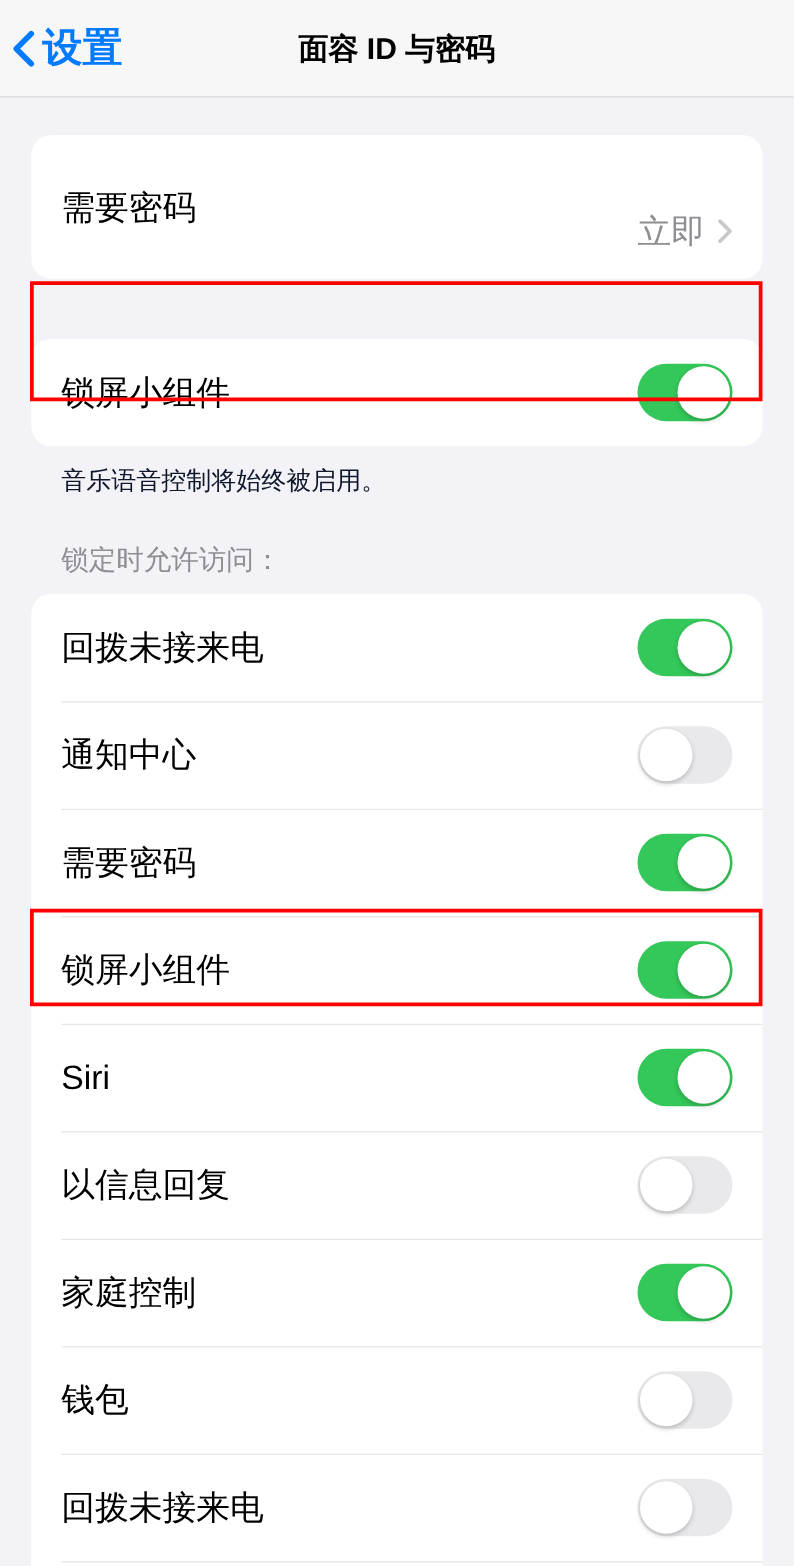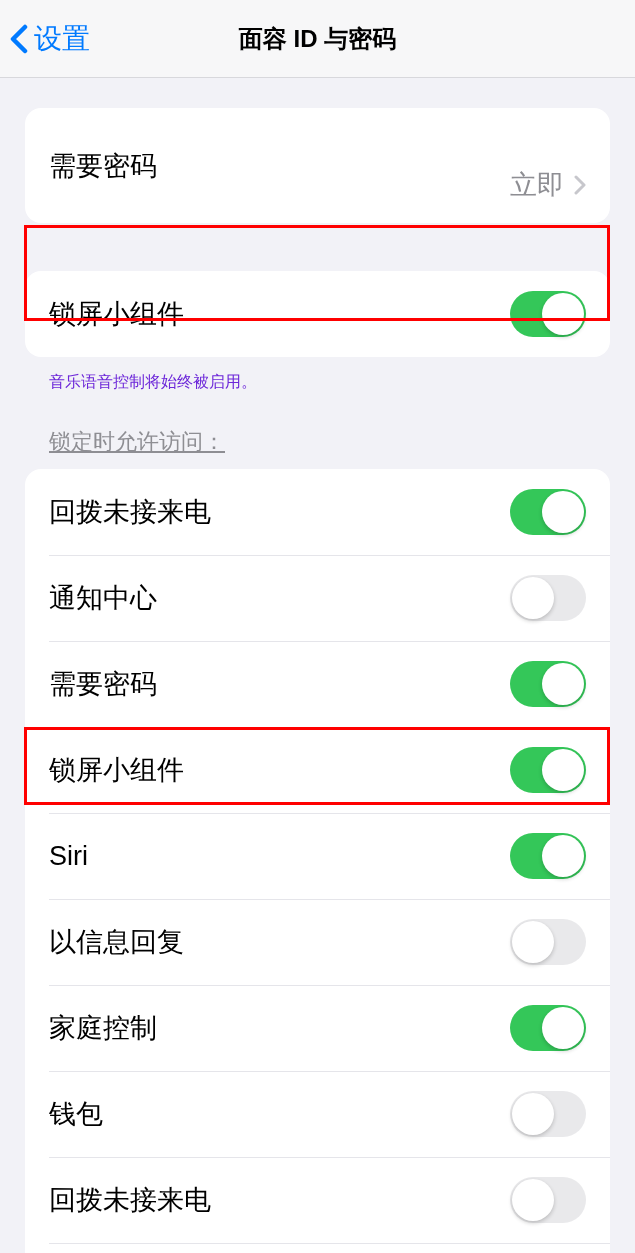--- a/index.html
+++ b/index.html
@@ -28,21 +28,22 @@
       position: absolute;
       left: 10px;
       gap: 6px;
     }
     .back-chevron {
       width: 18px;
       height: 30px;
     }
     .back-label {
       color: #007aff;
-      font-size: 28px;
+      font-size: 32px;
+      font-weight: bold;
     }
     .header-title {
       font-size: 24px;
       font-weight: 600;
       color: #000;
       margin: 0 auto;
     }
     .content {
       padding: 0 25px;
     }
@@ -113,30 +114,29 @@
       top: 2px;
       box-shadow: 0 2px 4px rgba(0,0,0,0.2);
     }
     .toggle-on .toggle-knob {
       right: 2px;
     }
     .toggle-off .toggle-knob {
       left: 2px;
     }
     .footer-text {
-      font-size: 16px;
-      color: #6d28d9;
+      font-size: 20px;
+      color: #0f172a;
       padding: 14px 24px 0 24px;
       line-height: 1.4;
     }
     .section-header {
       font-size: 22px;
       color: #8e8e93;
       padding: 34px 24px 12px 24px;
-      text-decoration: underline;
     }
     .highlight-box {
       border: 3px solid #ff0000;
       position: absolute;
       pointer-events: none;
       z-index: 10;
     }
     .content-wrapper {
       position: relative;
     }

